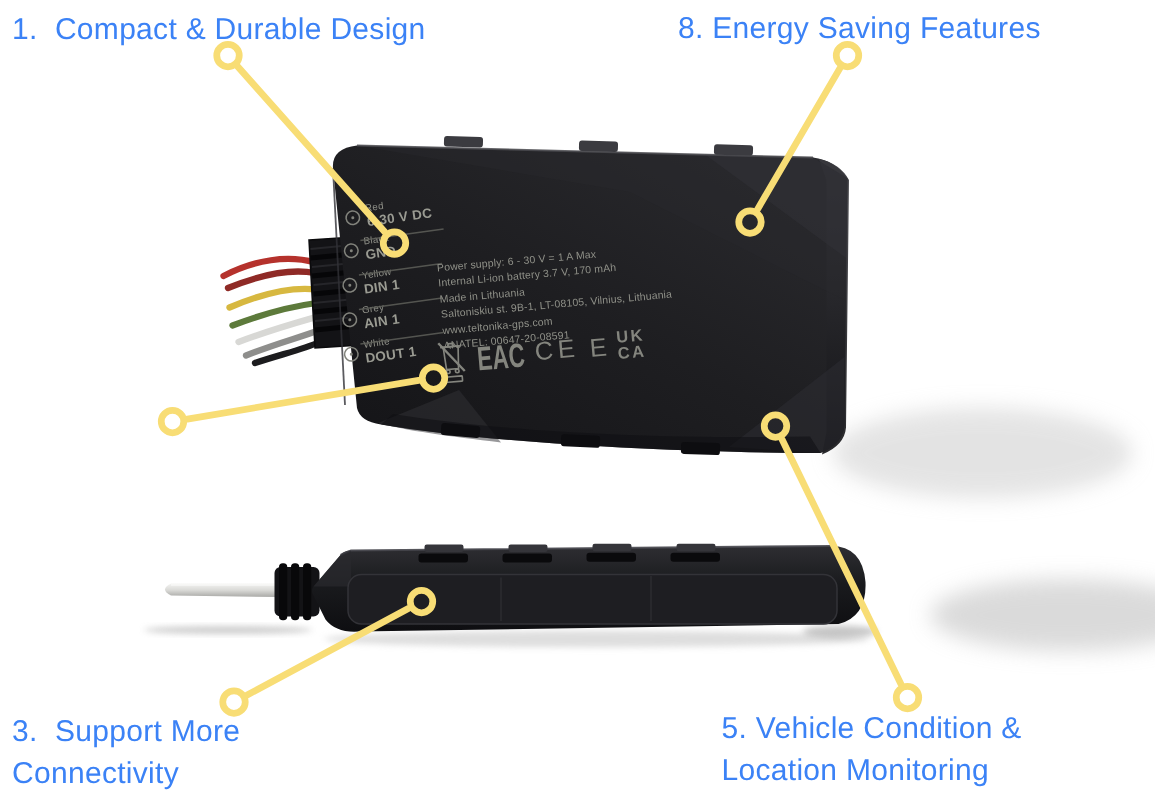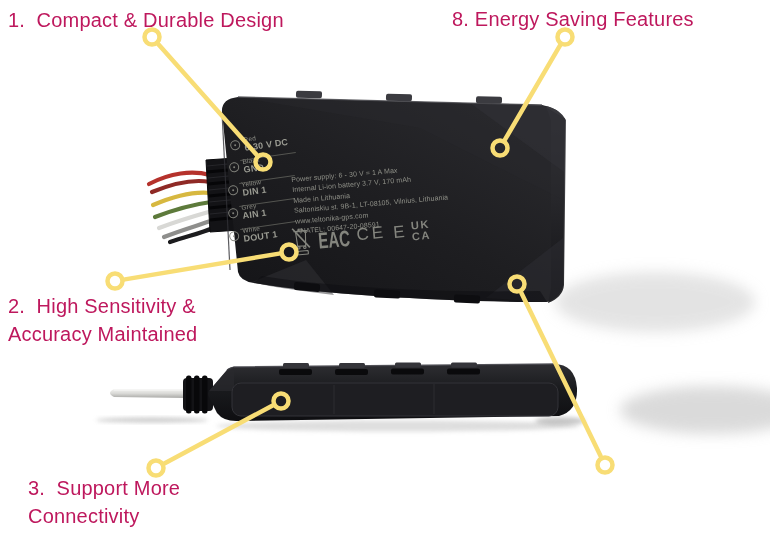--- a/index.html
+++ b/index.html
@@ -3,26 +3,26 @@
 <meta charset="utf-8">
 <style>
   html,body{margin:0;padding:0;background:#fff;}
   #canvas{
     position:relative;width:770px;height:535px;background:#ffffff;
     overflow:hidden;font-family:"Liberation Sans",sans-serif;
   }
   svg.layer{position:absolute;left:0;top:0;pointer-events:none;}
   
   .callout{
-    position:absolute;font-size:20px;line-height:28px;color:#be185d;
+    position:absolute;font-size:20px;line-height:28px;color:#3b82f6;
     white-space:pre-wrap;letter-spacing:0.2px;
   }
   .c1{left:8px;top:6px;}
   .c2{left:8px;top:292px;}
-  .c3{left:8px;top:474px;margin-left:20px;}
+  .c3{left:8px;top:474px;}
   .c4{left:452px;top:5px;}
   .c5{left:481px;top:472px;}
   
   .pin{position:absolute;transform:rotate(-8deg);transform-origin:left top;color:#8f9088;}
   .pin-wire{display:block;font-size:6.5px;line-height:7px;letter-spacing:.2px;}
   .pin-signal{display:block;font-size:9px;line-height:10px;font-weight:bold;color:#9a9b92;letter-spacing:.2px;}
   .pin-dot{position:absolute;left:-14px;top:3px;width:8px;height:8px;border:1px solid #82837c;border-radius:50%;}
   .pin-dot i{position:absolute;left:2.5px;top:2.5px;width:2.5px;height:2.5px;border-radius:50%;background:#82837c;}
   .pin-sep{position:absolute;width:56px;height:1px;background:#5e5f59;transform:rotate(-8deg);opacity:.85;}
   
@@ -248,19 +248,19 @@
         <circle cx="500" cy="148" r="7.5"></circle>
     </g>
     <g>
       <line x1="521.4" y1="293" x2="600.6" y2="456"></line>
       <circle cx="517" cy="284" r="7.5"></circle>
         <circle cx="605" cy="465" r="7.5"></circle>
     </g>
   </svg>
 
   <div class="callout c1">1.  Compact &amp; Durable Design</div>
-  <div class="callout c2">2.  High Sensitivity &amp;
-Accuracy Maintained</div>
   <div class="callout c3">3.  Support More
 Connectivity</div>
   <div class="callout c4">8. Energy Saving Features</div>
+  <div class="callout c5">5. Vehicle Condition &amp;
+Location Monitoring</div>
 
 </div>
 
 </body></html>

